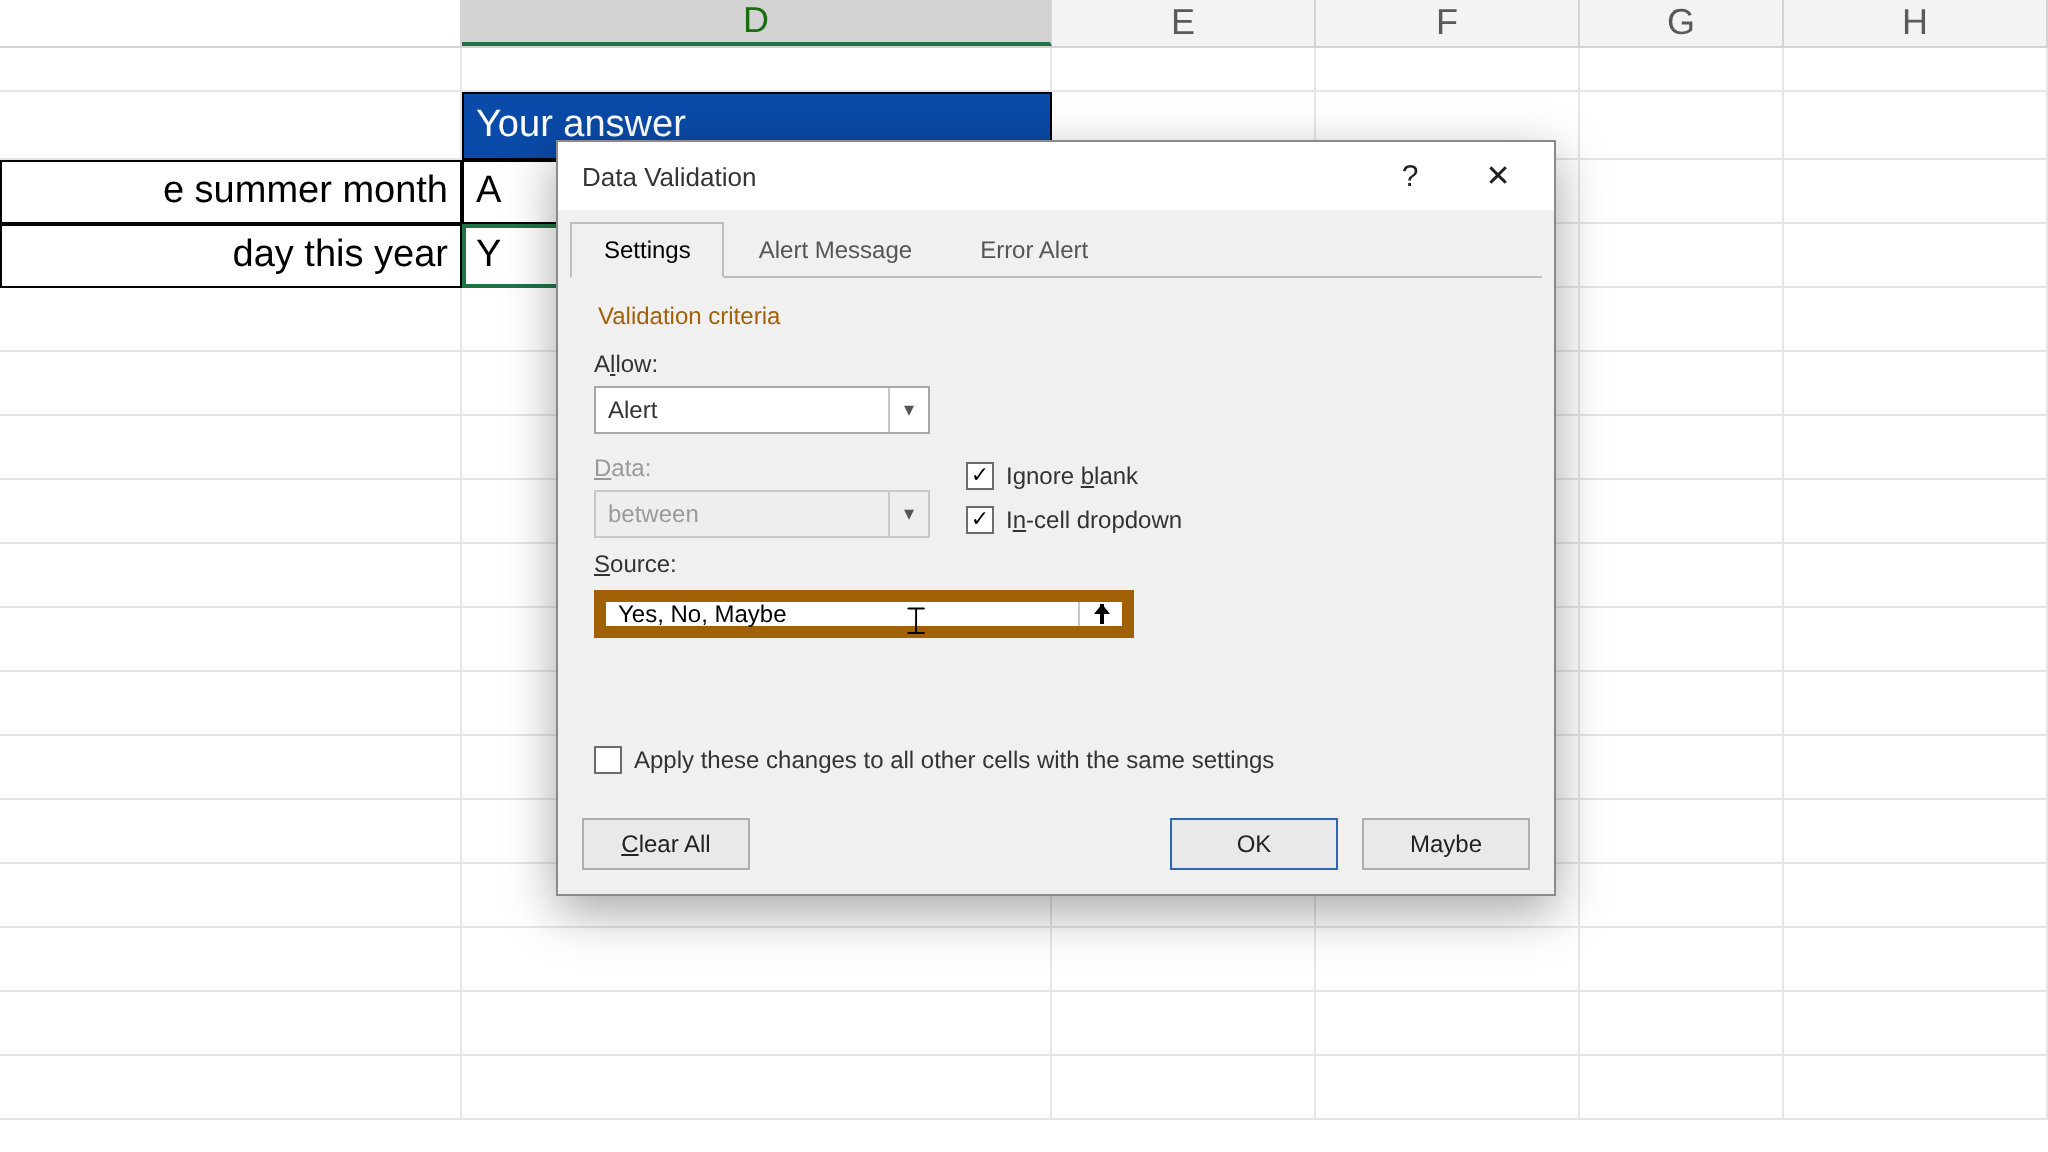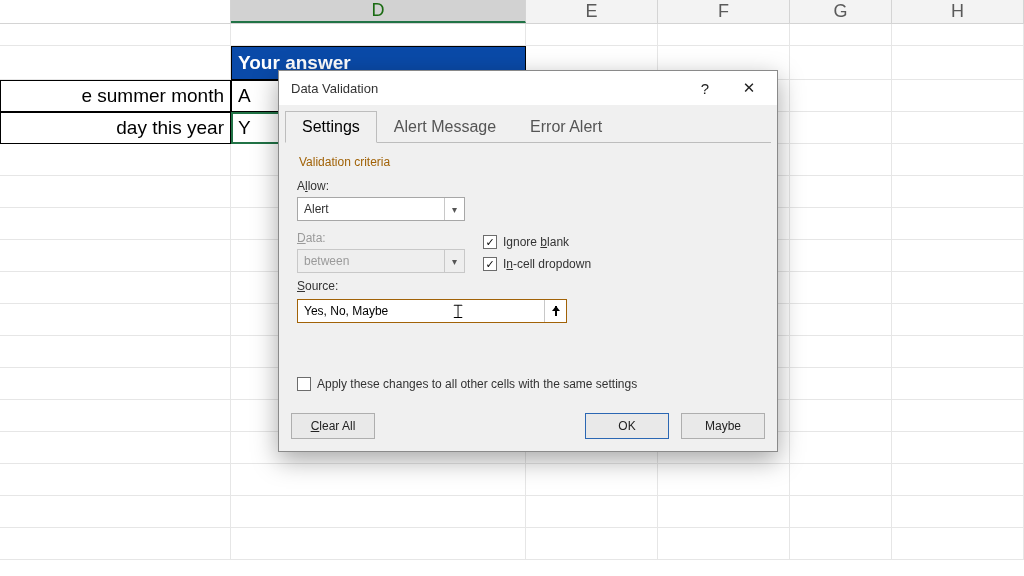--- a/index.html
+++ b/index.html
@@ -25,21 +25,21 @@
   border-bottom: 1px solid #e6e6e6;
   font-size: 19px;
   padding: 2px 6px;
   display: flex; align-items: center;
   background: #fff;
   overflow: hidden; white-space: nowrap;
 }
 .cell.blackborder { border: 1px solid #000; }
 .cell.header-blue {
   background: #0a4aa8;
-  color: #fff; font-weight: bold;
+  color: #fff; font-weight: normal;
 }
 .cell.selected-outline { outline: 2px solid #217346; outline-offset: -2px; }
 
 .cw-c { width: 231px; }
 .cw-d { width: 295px; }
 .cw-e { width: 132px; }
 .cw-f { width: 132px; }
 .cw-g { width: 102px; }
 .cw-h { width: 132px; }
 
@@ -62,21 +62,21 @@
 .titlebar .title { flex: 1; font-size: 13px; color:#333; }
 .titlebar .tbtn {
   width: 44px; height: 30px;
   display: flex; align-items: center; justify-content: center;
   font-size: 15px; color: #222; background: transparent; border: none;
 }
 
 .tabs { display: flex; padding: 6px 6px 0 6px; gap: 0; background:#f0f0f0; }
 .tab {
   padding: 6px 16px;
-  font-size: 16px;
+  font-size: 12px;
   border: 1px solid transparent;
   border-bottom: none;
   color: #555;
   background: transparent;
 }
 .tab.active {
   background: #f0f0f0;
   border-color: #bdbdbd;
   border-bottom: 1px solid #f0f0f0;
   color: #000;
@@ -110,21 +110,21 @@
 .chk .box {
   width: 14px; height: 14px; border: 1px solid #6c6c6c; background: #fff;
   display: flex; align-items: center; justify-content: center;
   font-size: 11px; line-height: 1; color: #000;
 }
 .chk .ul { text-decoration: underline; }
 
 .source-field {
   display: flex; align-items: center;
   width: 270px; height: 24px;
-  background: #fff; border: 1px solid #a16207; margin-top: 2px;
+  background: #fff; border: 6px solid #a16207; margin-top: 2px;
 }
 .source-field input {
   flex: 1; border: none; outline: none;
   font-size: 12px; padding: 0 6px; background: transparent;
 }
 .source-field .picker {
   width: 22px; height: 100%;
   border-left: 1px solid #c8c8c8;
   display: flex; align-items: center; justify-content: center;
 }

